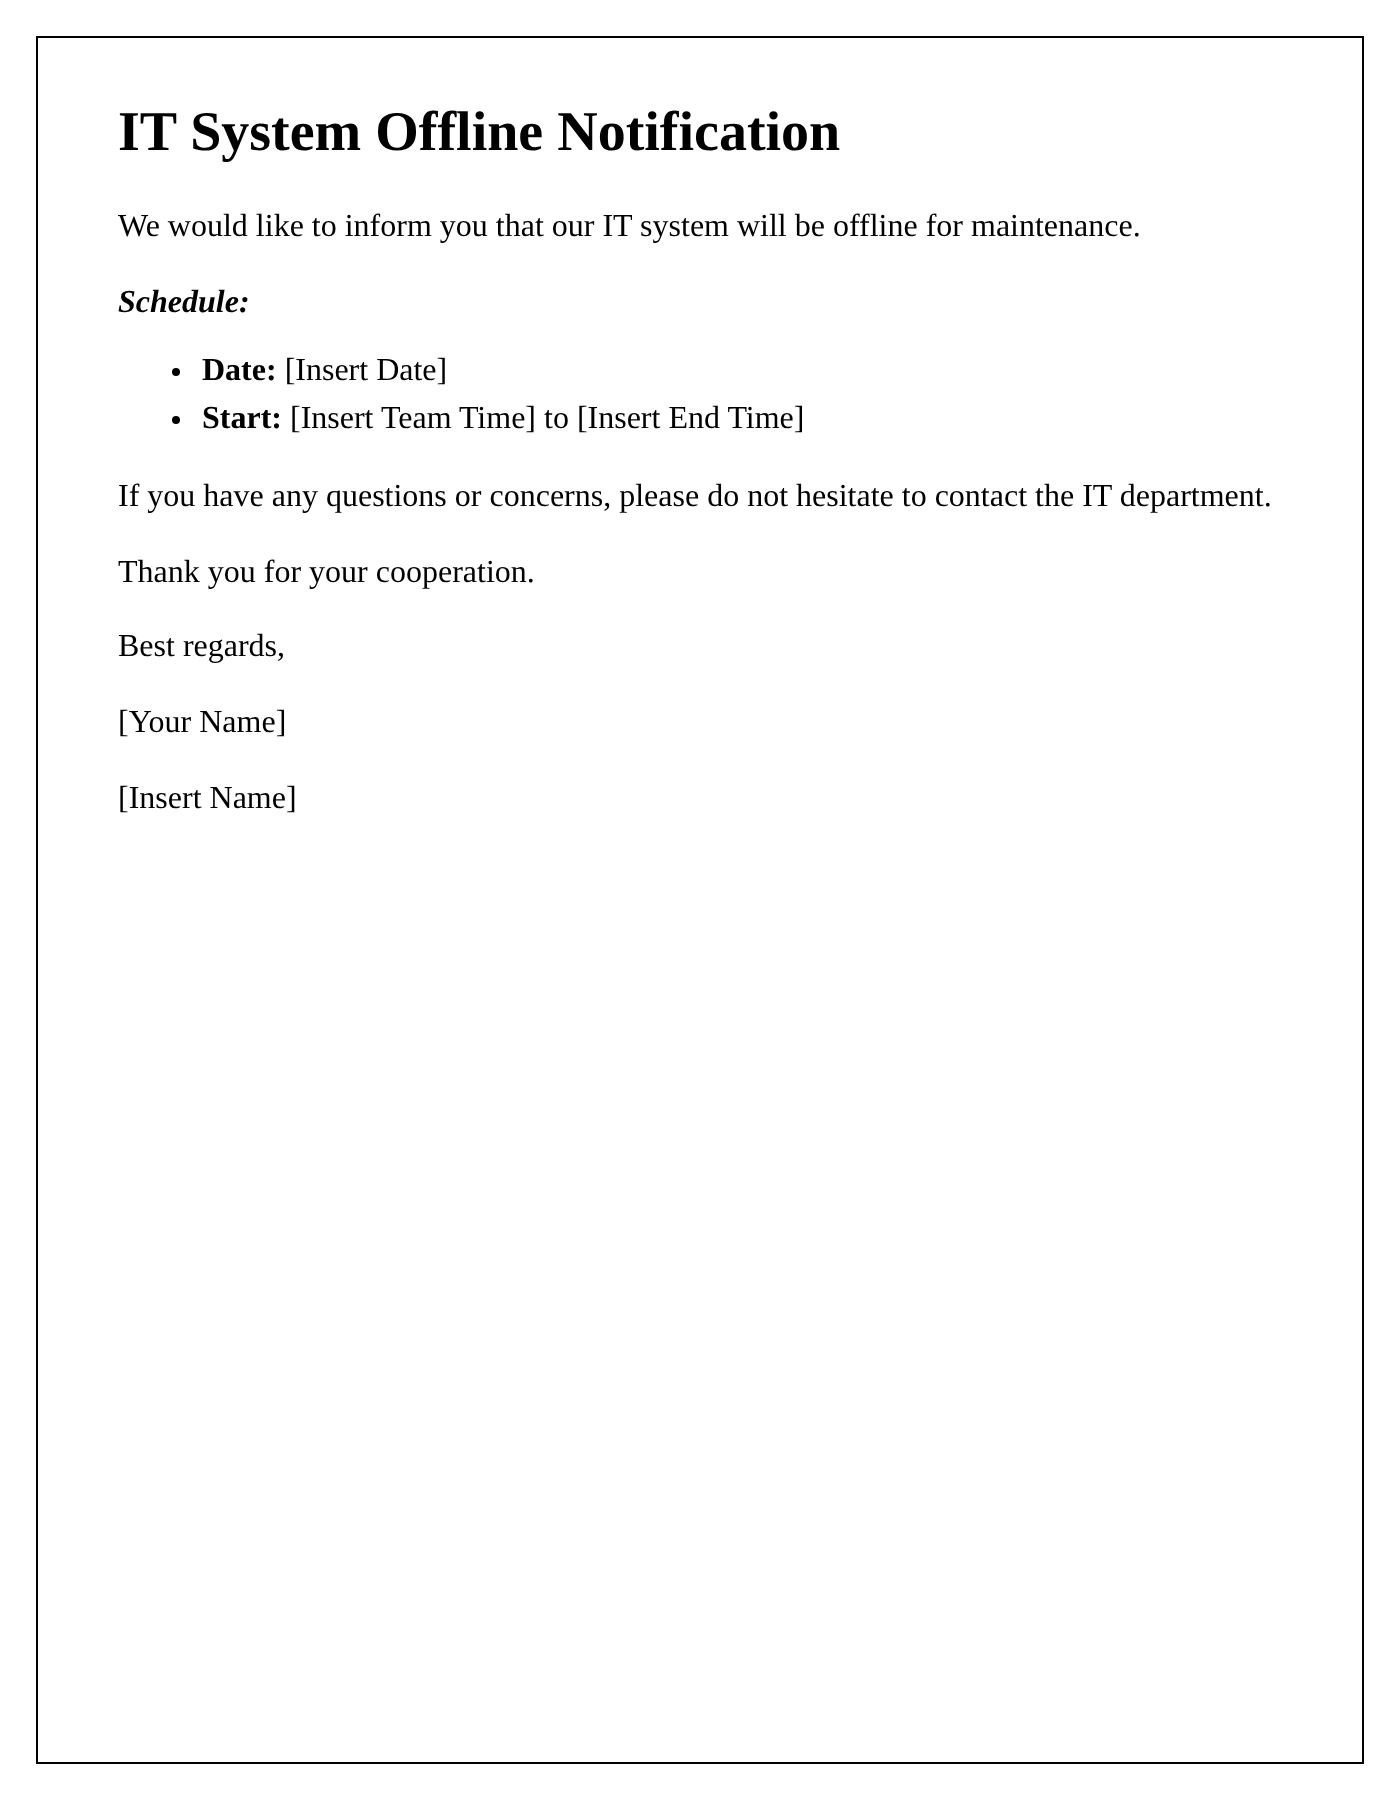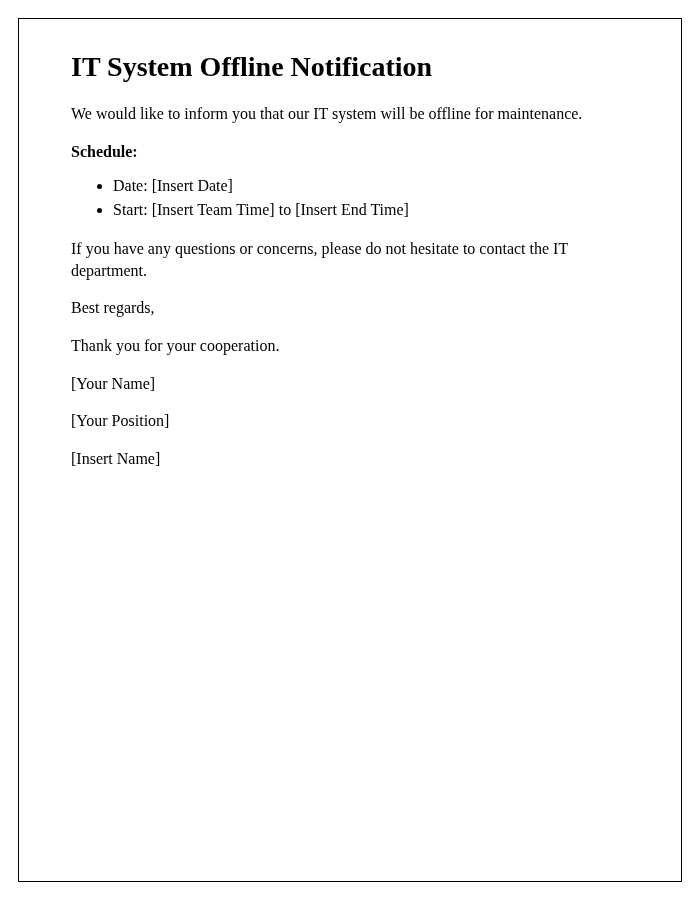--- a/index.html
+++ b/index.html
@@ -11,63 +11,63 @@
       font-family: "Times New Roman", Times, serif;
       background: #ffffff;
       width: 700px;
       height: 900px;
       padding: 18px;
     }
     .document {
       border: 1px solid #000000;
       width: 100%;
       height: 100%;
-      padding: 32px 52px;
+      padding: 32px 40px;
     }
     h1 {
       font-size: 28px;
       font-weight: bold;
       margin-bottom: 20px;
     }
     p {
       font-size: 16px;
       margin-bottom: 16px;
       line-height: 1.35;
     }
     .schedule-label {
       font-weight: bold;
       font-size: 16px;
       margin-bottom: 12px;
+      font-style: italic;
     }
     ul {
       margin-left: 42px;
       margin-bottom: 16px;
     }
     li {
       font-size: 16px;
       line-height: 1.5;
     }
     li .label {
-      font-weight: normal;
+      font-weight: bold;
     }
   </style>
 </head>
 <body>
 
 <div class="document">
   <h1>IT System Offline Notification</h1>
   <p>We would like to inform you that our IT system will be offline for maintenance.</p>
   <p class="schedule-label">Schedule:</p>
   <ul>
     <li>
       <span class="label">Date:</span><span> [Insert Date]</span>
     </li>
     <li>
       <span class="label">Start:</span><span> [Insert Team Time] to [Insert End Time]</span>
     </li>
   </ul>
   <p>If you have any questions or concerns, please do not hesitate to contact the IT department.</p>
+  <p>Thank you for your cooperation.</p>
   <p>Best regards,</p>
-  <p>Thank you for your cooperation.</p>
   <p>[Your Name]</p>
-  <p>[Your Position]</p>
   <p>[Insert Name]</p>
 </div>
 
 </body></html>

